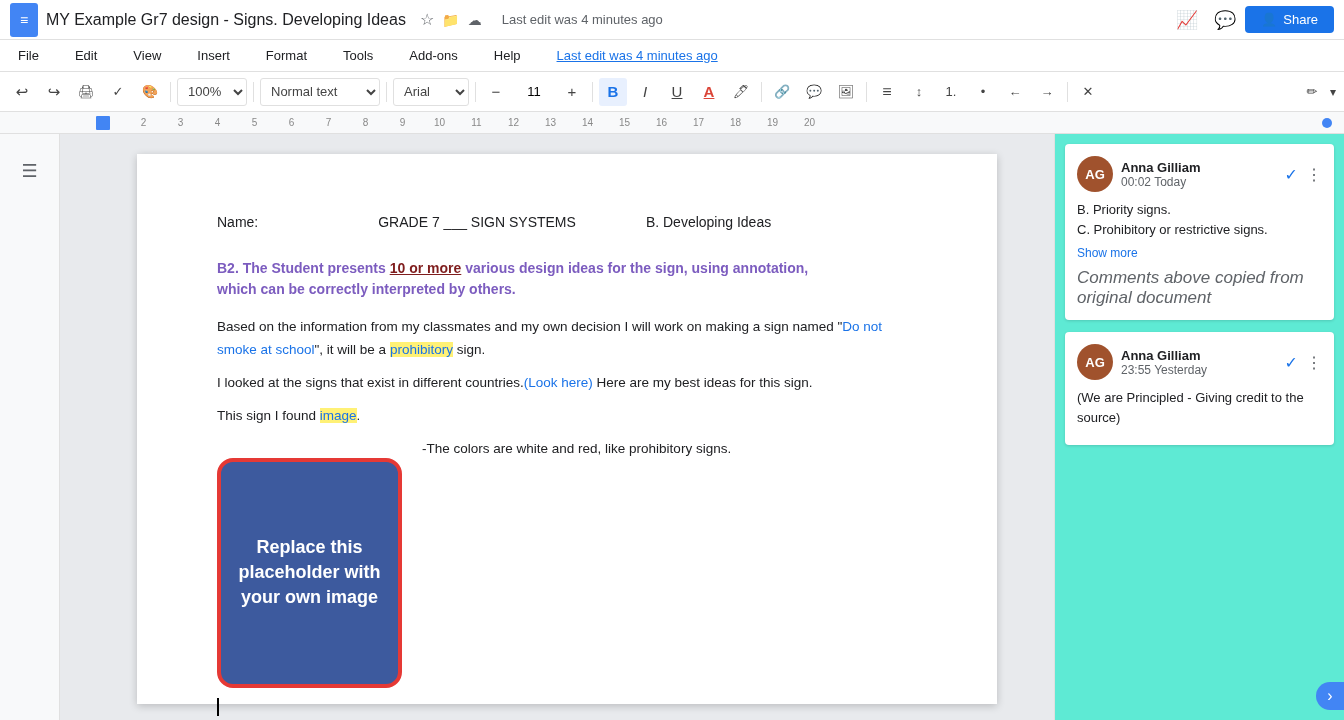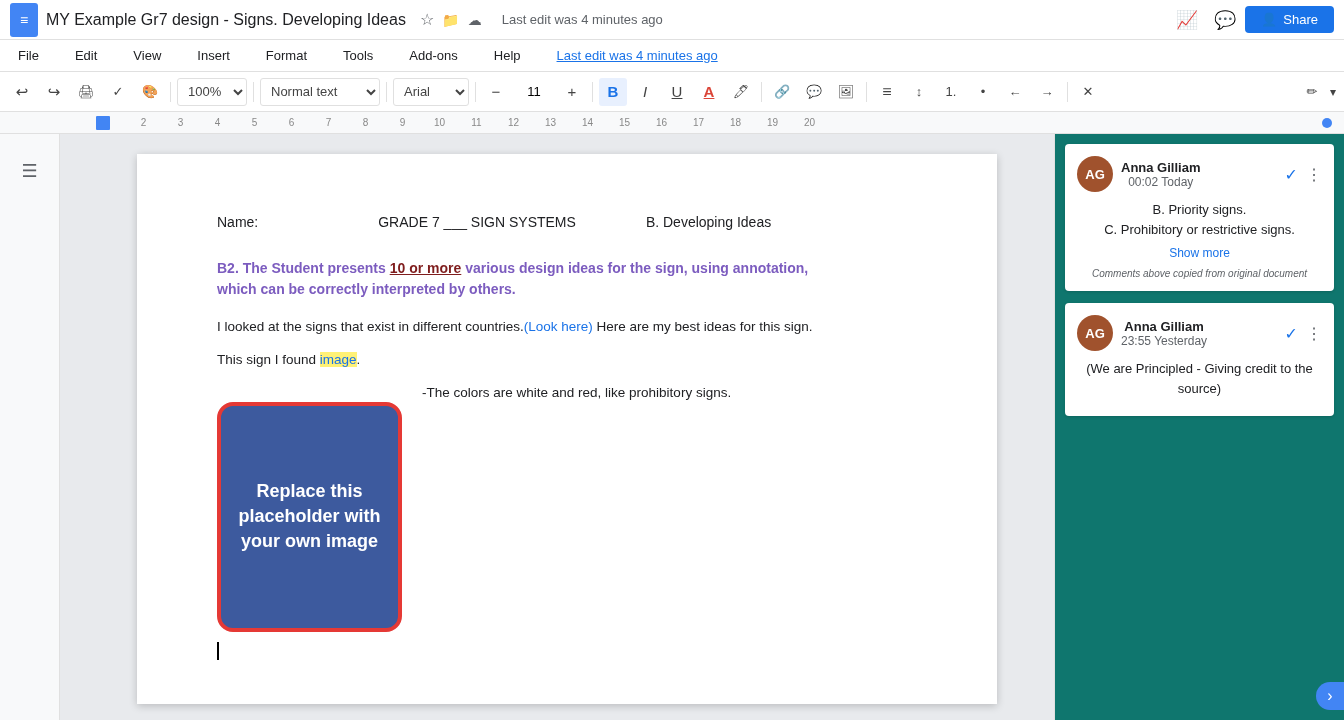--- a/index.html
+++ b/index.html
@@ -102,40 +102,40 @@
     .image-placeholder {
       width: 185px; height: 230px; background: #3d5a9e;
       border: 4px solid #e53935; border-radius: 16px;
       display: flex; align-items: center; justify-content: center;
       text-align: center; color: #fff; font-size: 18px; font-weight: bold;
       line-height: 1.4; margin: 20px 20px 0 0; float: left;
     }
 
     
     #right-panel {
-      width: 290px; background: #0f766e; border-left: 1px solid #e0e0e0;
-      flex-shrink: 0; overflow-y: auto; padding: 10px; text-align: center;
+      width: 290px; background: #5eead4; border-left: 1px solid #e0e0e0;
+      flex-shrink: 0; overflow-y: auto; padding: 10px;
     }
     .comment-card {
       background: #fff; border-radius: 4px; padding: 12px;
       box-shadow: 0 1px 3px rgba(0,0,0,0.15); margin-bottom: 12px;
     }
     .comment-header { display: flex; align-items: center; gap: 8px; margin-bottom: 8px; }
     .avatar {
       width: 36px; height: 36px; border-radius: 50%; background: #a0522d;
       display: flex; align-items: center; justify-content: center; color: #fff; font-size: 13px; font-weight: bold; flex-shrink: 0;
     }
     .comment-user { font-size: 13px; font-weight: bold; color: #202124; }
     .comment-time { font-size: 12px; color: #5f6368; }
     .comment-actions { margin-left: auto; display: flex; gap: 8px; align-items: center; }
     .check-icon { color: #1a73e8; font-size: 16px; cursor: pointer; }
     .more-icon { color: #5f6368; font-size: 16px; cursor: pointer; }
     .comment-body { font-size: 13px; color: #202124; line-height: 1.5; margin-bottom: 6px; }
     .show-more { font-size: 12px; color: #1a73e8; cursor: pointer; text-decoration: none; }
-    .comment-copied { font-size: 10px; color: #5f6368; margin-top: 8px; font-style: italic; }
+    .comment-copied { font-size: 17px; color: #5f6368; margin-top: 8px; font-style: italic; }
 
     
     .scroll-right {
       position: fixed; right: 0; bottom: 10px;
       background: #4285f4; color: #fff; border-radius: 50% 0 0 50%;
       width: 28px; height: 28px; display: flex; align-items: center; justify-content: center;
       cursor: pointer; font-size: 16px;
     }
   </style>
 </head>
@@ -273,20 +273,23 @@
         </span>
         <span style="width:30px;display:inline-block;"></span>
         <span class="val">B. Developing Ideas</span>
       </div>
 
       <div class="b2-heading">
         <span>B2. The Student presents </span><span style="color:#7f1d1d;text-decoration:underline;">10 or more</span><span> various design ideas for the sign, using annotation,</span><br>
         <span>which can be correctly interpreted by others.</span>
       </div>
 
+      <p class="body-text">
+        <span>Based on the information from my classmates and my own decision I will work on making a sign named "</span><a class="underline-text">Do not smoke at school</a><span>", it will be a </span><a class="highlight-yellow">prohibitory</a><span> sign.</span>
+      </p>
 
       <p class="body-text">
         <span>I looked at the signs that exist in different countries.</span><a class="link">(Look here)</a><span> Here are my best ideas for this sign.</span>
       </p>
 
       <div style="overflow:hidden; margin-top:8px;">
 
         <p class="body-text" style="margin-left:0;">
           <span>This sign I found </span><a class="link highlight-yellow">image</a><span>.</span>
         </p>

